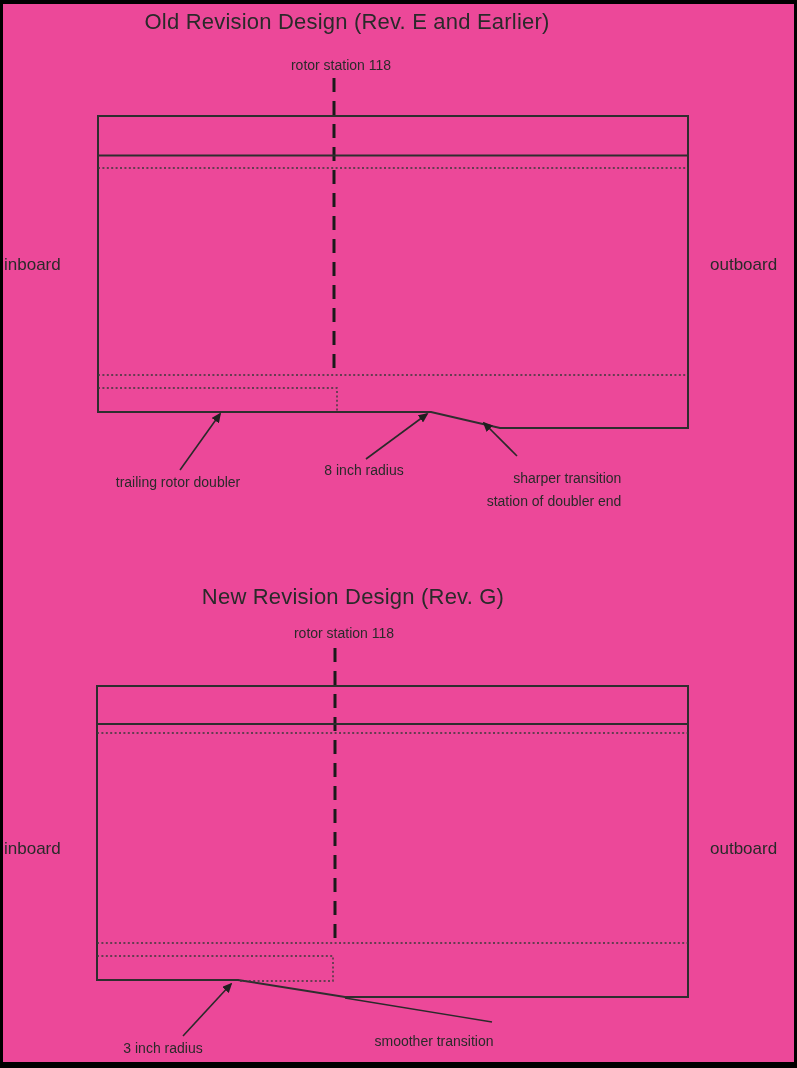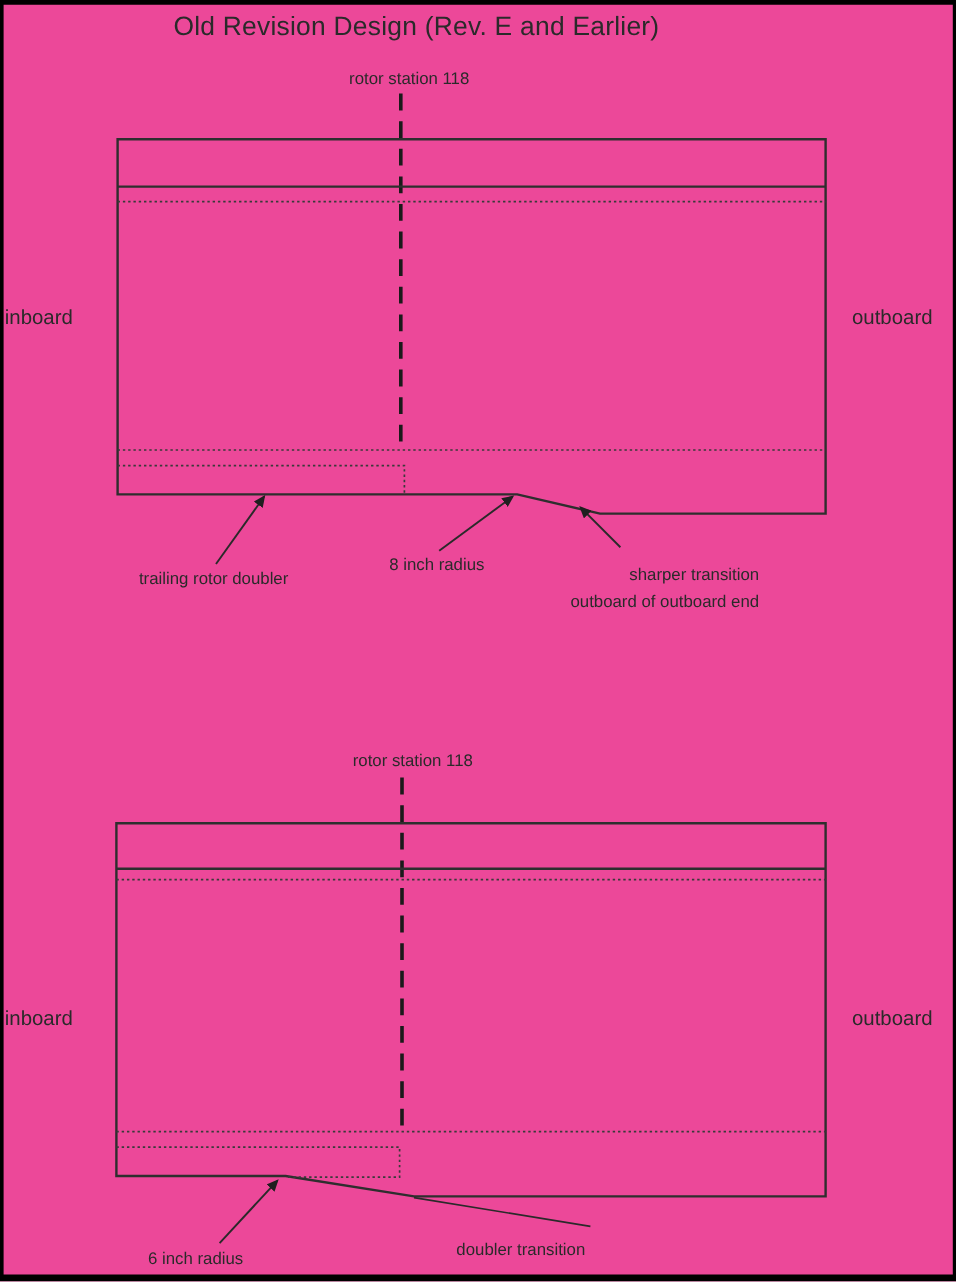--- a/index.html
+++ b/index.html
@@ -102,24 +102,25 @@
   </svg>
 
   <div class="lbl title" style="left:344px; top:18px;">Old Revision Design (Rev. E and Earlier)</div>
   <div class="lbl small" style="left:338px; top:61px;">rotor station 118</div>
   <div class="lbl side" style="left:1px; top:261px;">inboard</div>
   <div class="lbl side" style="left:707px; top:261px;">outboard</div>
   <div class="lbl small" style="left:175px; top:478px;">trailing rotor doubler</div>
   <div class="lbl small" style="left:361px; top:466px;">8 inch radius</div>
   <div class="lbl small two-line" style="left:551px; top:486px;">
     <span>sharper transition</span>
-    <span>outboard of outboard end</span>
+    <span>station of doubler end</span>
   </div>
 
+  <div class="lbl title" style="left:350px; top:593px;">New Revision Design (Rev. G)</div>
   <div class="lbl small" style="left:341px; top:629px;">rotor station 118</div>
   <div class="lbl side" style="left:1px; top:845px;">inboard</div>
   <div class="lbl side" style="left:707px; top:845px;">outboard</div>
-  <div class="lbl small" style="left:160px; top:1044px;">6 inch radius</div>
+  <div class="lbl small" style="left:160px; top:1044px;">3 inch radius</div>
   <div class="lbl small two-line" style="left:431px; top:1037px; line-height:24px;">
-    <span>doubler transition</span>
+    <span>smoother transition</span>
   </div>
 
 </div>
 
 </body></html>

